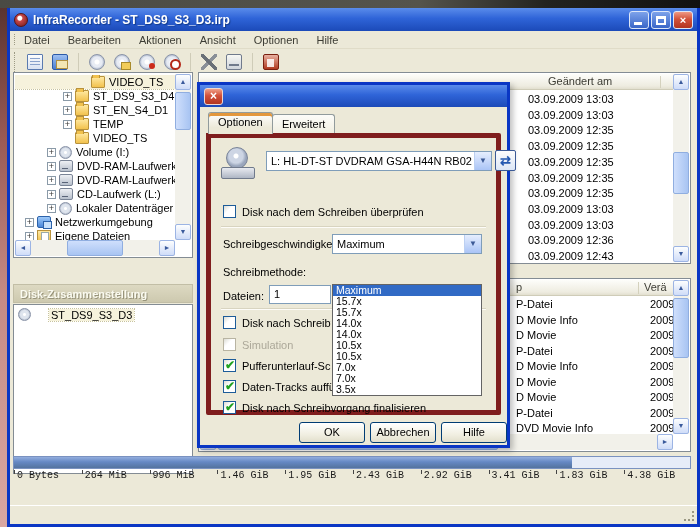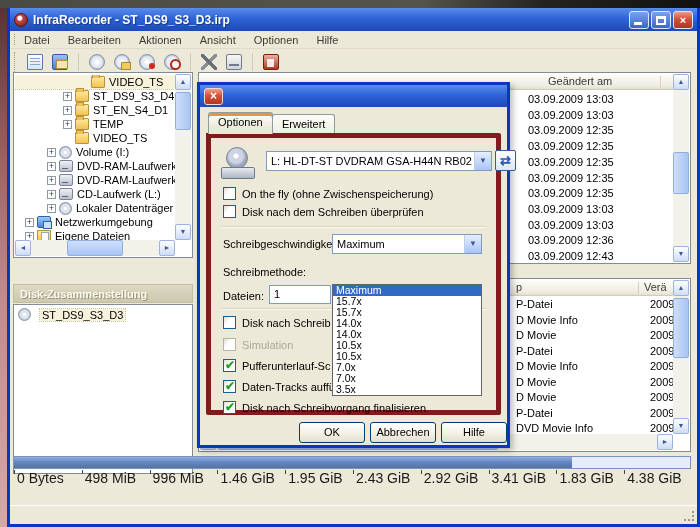--- a/index.html
+++ b/index.html
@@ -67,34 +67,34 @@
 
   
   .sb-v { position:absolute; top:1px; right:1px; bottom:1px; width:16px; background:#f2f1ea; }
   .sb-h { position:absolute; left:1px; right:1px; bottom:1px; height:16px; background:#f2f1ea; }
   .sb-btn { position:absolute; width:16px; height:16px; background:linear-gradient(180deg,#fdfefe,#cfdcf8); border:1px solid #9cb4e4; border-radius:2px; color:#3a5a9c; font-size:8px; text-align:center; line-height:14px; }
   .sb-thumb { position:absolute; background:linear-gradient(90deg,#cfdffc,#a8c4f2); border:1px solid #90aee0; border-radius:2px; }
   .sb-thumb.h { background:linear-gradient(180deg,#cfdffc,#a8c4f2); }
 
   
   .disk-box { left:3px; top:296px; width:180px; height:170px; background:#fff; border:1px solid #838c94; position:absolute; }
-  .disk-item { display:flex; align-items:center; gap:5px; padding:3px 4px; }
+  .disk-item { display:flex; align-items:center; gap:14px; padding:3px 4px; }
 
   
   .rlist { position:absolute; background:#fff; border:1px solid #838c94; }
   .col-hdr { position:absolute; left:1px; right:1px; top:1px; height:16px; background:linear-gradient(180deg,#fdfdfa,#eeece0 80%,#e2dfcf); border-bottom:1px solid #cfccb8; color:#3c3c34; }
   .col-div { position:absolute; top:2px; width:1px; height:12px; background:#d4d1bd; }
   .lrow { position:absolute; left:1px; right:17px; height:15.7px; line-height:15.7px; white-space:nowrap; color:#000; }
   .ftype-ic { position:absolute; left:2px; top:2px; width:12px; height:11px; background:linear-gradient(180deg,#fef2c0,#ecc85c); border:1px solid #a8863a; }
 
   
   .capbar { left:3px; top:448px; width:678px; height:13px; border:1px solid #7a92c0; background:#e6ecf8; position:absolute; }
   .capfill { height:100%; background:linear-gradient(180deg,#93aede 0%,#6588c4 45%,#54739e 100%); }
   .capscale { left:3px; top:462px; width:678px; height:13px; display:flex; position:absolute; }
-  .capscale span { flex:1; font-size:14px; color:#1a1a1a; position:relative; padding-left:4px; }
+  .capscale span { flex:1; font-size:10px; color:#1a1a1a; position:relative; padding-left:4px;font-family:Liberation Mono, monospace; }
   .capscale span::before { content:""; position:absolute; left:1px; top:0; width:1px; height:4px; background:#444; }
   .statusbar { left:0; right:0; bottom:0; height:19px; background:#ece9d8; border-top:1px solid #fff; position:absolute; }
   .grip { position:absolute; right:2px; bottom:2px; width:12px; height:12px; background:
     radial-gradient(circle at 10px 10px, #9a9782 1.2px, transparent 1.4px),
     radial-gradient(circle at 6px 10px, #9a9782 1.2px, transparent 1.4px),
     radial-gradient(circle at 10px 6px, #9a9782 1.2px, transparent 1.4px),
     radial-gradient(circle at 2px 10px, #9a9782 1.2px, transparent 1.4px),
     radial-gradient(circle at 10px 2px, #9a9782 1.2px, transparent 1.4px); }
 
   
@@ -372,21 +372,21 @@
       <span class="sb-thumb h" style="top:0; height:16px; left:18px; width:280px;"></span>
       <span class="sb-btn" style="right:0; font-size:7px;">►</span>
     </div>
   </div>
 
   <div class="capbar">
     <div class="capfill" style="width: 82.5%;"></div>
   </div>
   <div class="capscale">
     <span>0 Bytes</span>
-    <span>498 MiB</span>
+    <span>264 MiB</span>
     <span>996 MiB</span>
     <span>1.46 GiB</span>
     <span>1.95 GiB</span>
     <span>2.43 GiB</span>
     <span>2.92 GiB</span>
     <span>3.41 GiB</span>
     <span>1.83 GiB</span>
     <span>4.38 GiB</span>
   </div>
   <div class="statusbar">
@@ -407,24 +407,20 @@
         <span class="cd"></span>
         <span class="tray"></span>
       </div>
 
     <div class="combo" style="left:55px; top:13px; width:226px;">
       <span class="val">L: HL-DT-ST DVDRAM GSA-H44N RB02</span>
       <span class="arrow">▼</span>
     </div>
     <span class="refresh-btn" style="left:284px; top:12px;">⇄</span>
 
-    <div class="cbrow" style="left:12px; top:49px;">
-      <span class="cb"></span>
-      <span class="cb-label">On the fly (ohne Zwischenspeicherung)</span>
-    </div>
     <div class="cbrow" style="left:12px; top:67px;">
       <span class="cb"></span>
       <span class="cb-label">Disk nach dem Schreiben überprüfen</span>
     </div>
 
     <div class="sepline" style="left:10px; right:10px; top:88px;"></div>
 
     <span class="abs" style="left:12px; top:100px;">Schreibgeschwindigkeit:</span>
     <div class="combo" style="left:121px; top:96px; width:150px;">
       <span class="val">Maximum</span>

